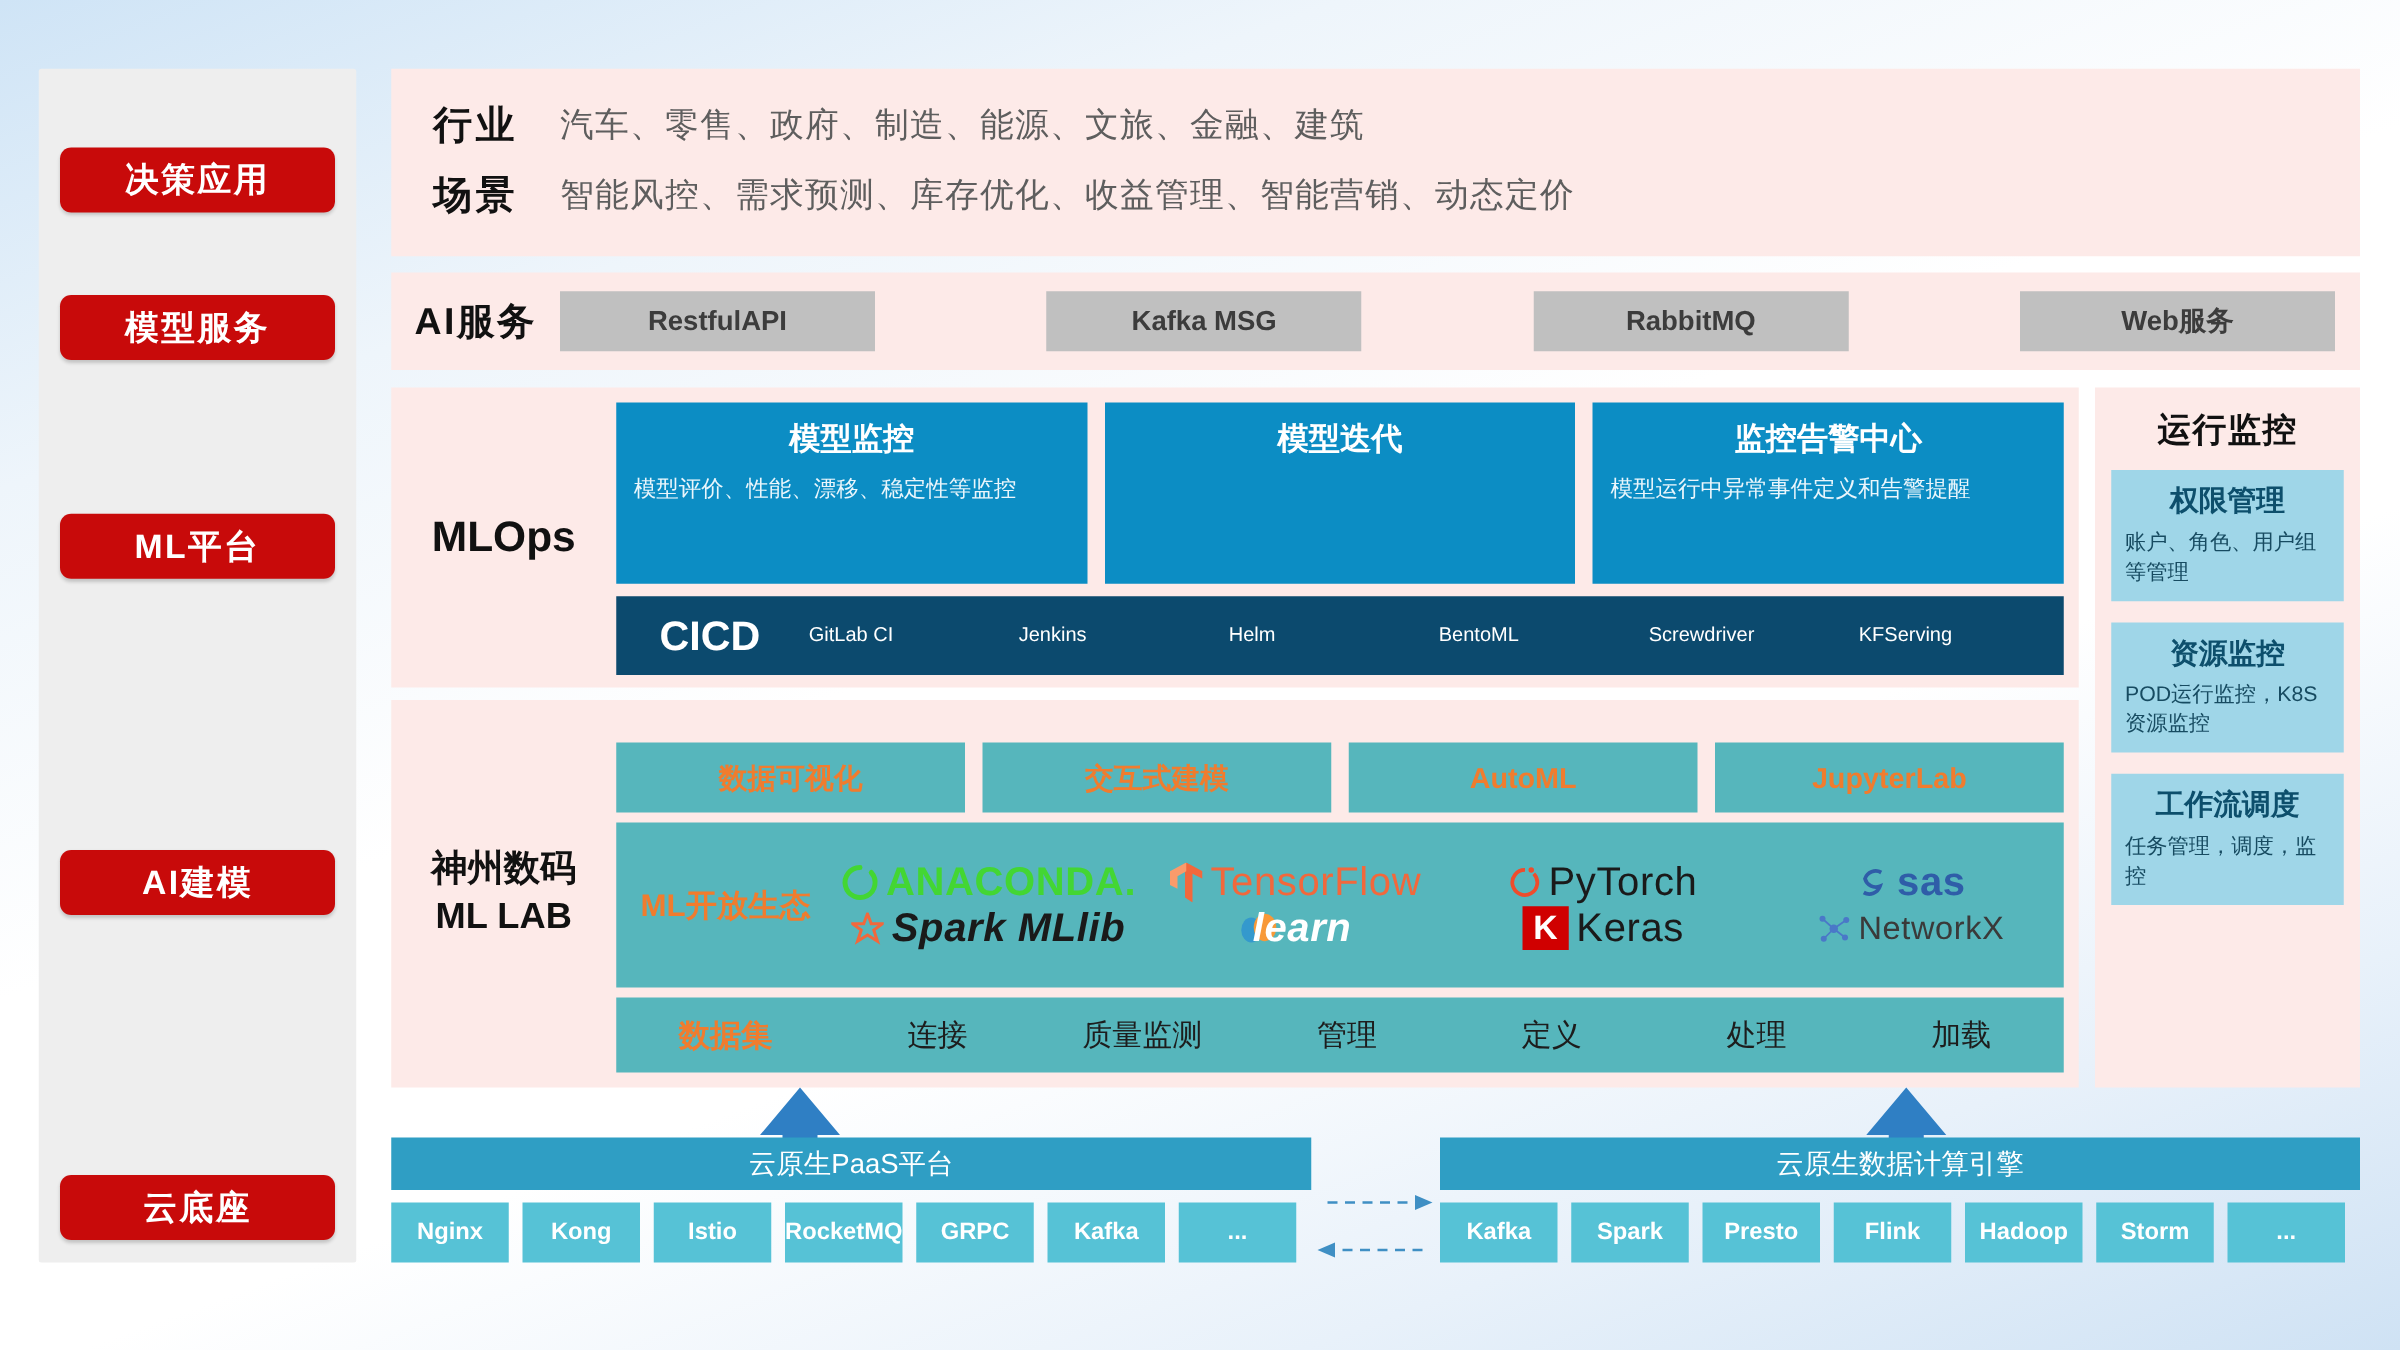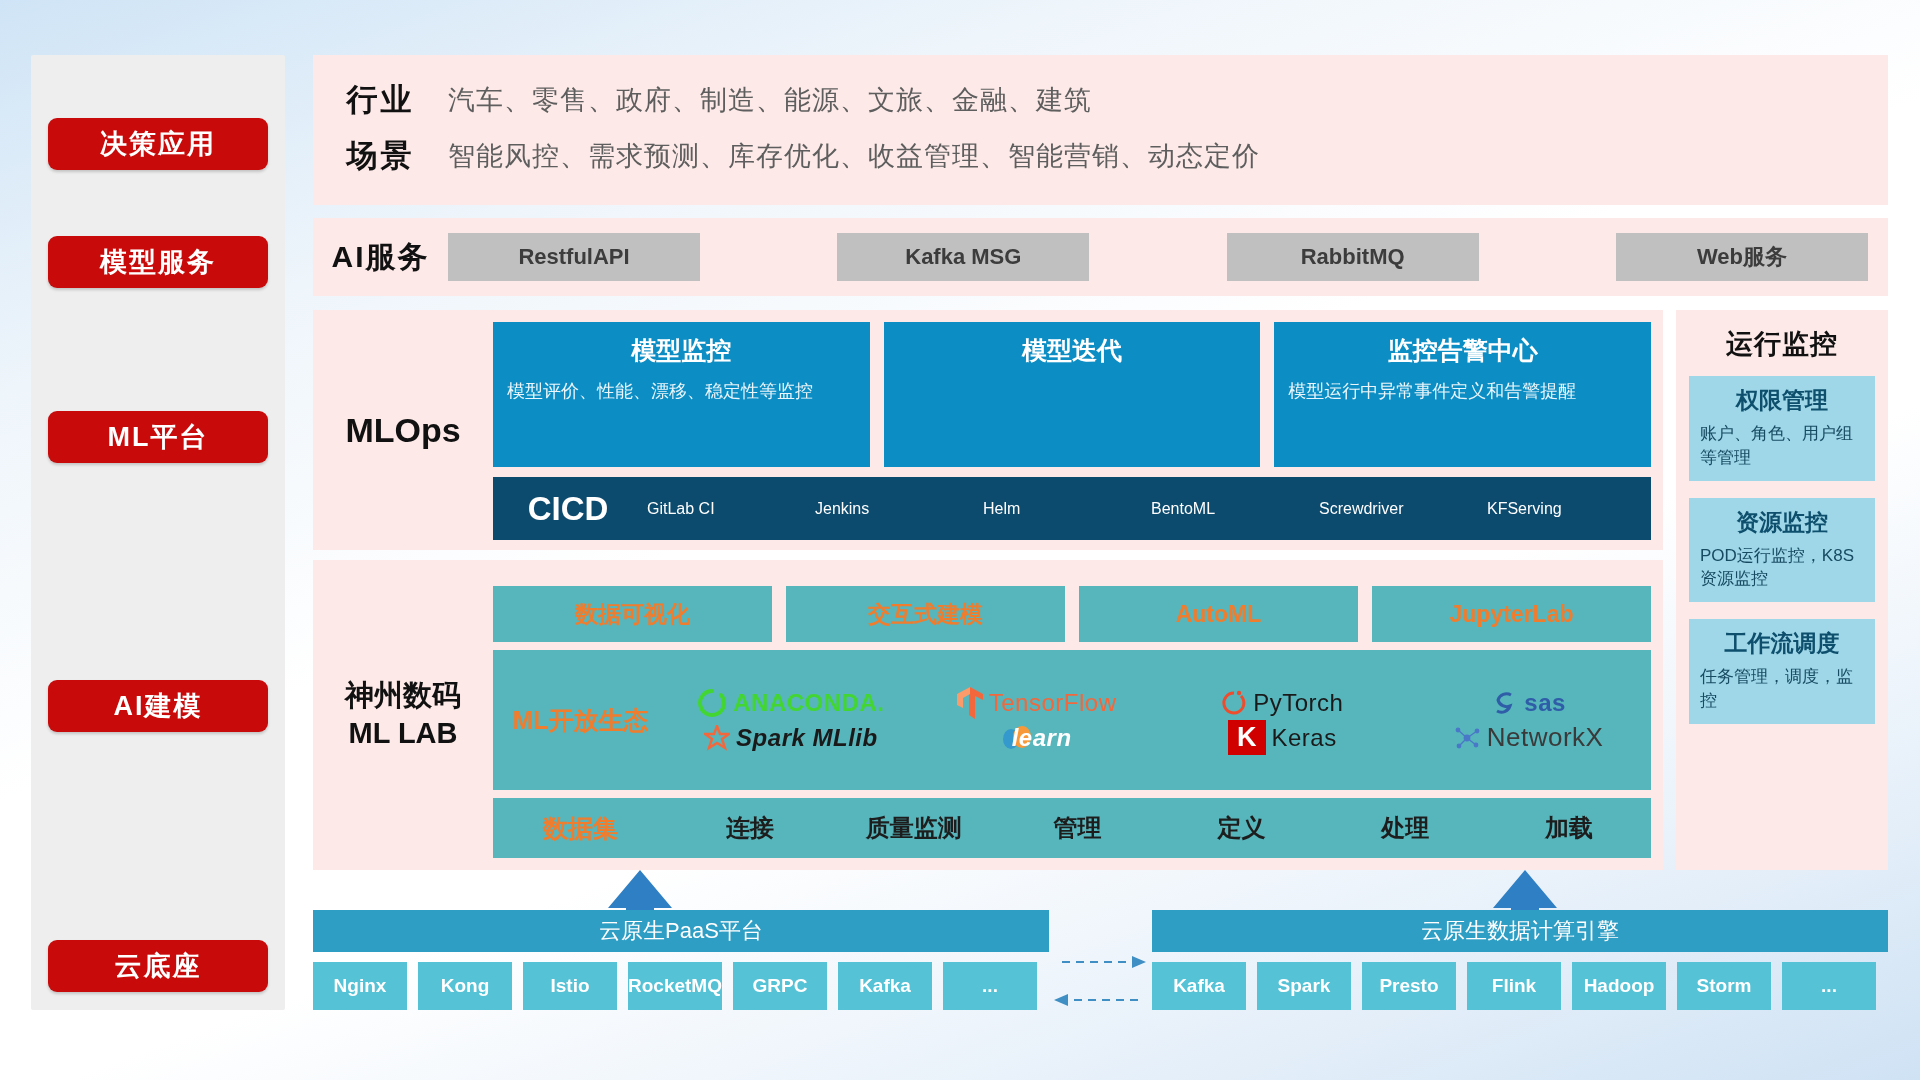--- a/index.html
+++ b/index.html
@@ -72,39 +72,39 @@
                overflow-wrap:break-word; word-break:break-all; padding:0 4px;}
 
   
   #row-model { left:313px; top:560px; width:1350px; height:310px; }
   .model-inner { display:flex; height:100%; }
   .model-key {
     width:180px; flex:none; display:flex; flex-direction:column;
     align-items:center; justify-content:center;
     font-size:29px; font-weight:bold; color:#111; line-height:1.3; text-align:center;
   }
-  .model-right { flex:1; display:flex; flex-direction:column; padding:26px 12px 12px 0; gap:8px; }
+  .model-right { flex:1; display:flex; flex-direction:column; padding:8px 12px 12px 0; gap:8px;margin-top:26px; }
   .tool-row { display:flex; gap:14px; height:56px; }
   .tool-chip {
     flex:1; background:#56b6bc; color:#f07c2e; font-weight:bold; font-size:23px;
     display:flex; align-items:center; justify-content:center;
   }
   .eco-band { background:#56b6bc; flex:1; display:flex; align-items:center; }
   .eco-label { width:175px; flex:none; text-align:center; color:#f07c2e;
                font-weight:bold; font-size:25px; }
   .eco-logos { flex:1; display:grid; grid-template-columns:repeat(4,1fr);
                grid-template-rows:1fr 1fr; align-items:center; justify-items:center; }
   .logo { display:flex; align-items:center; gap:6px; }
-  .logo-txt { font-size:24px; letter-spacing:.5px; }
+  .logo-txt { font-size:32px; letter-spacing:.5px; }
 
   .ds-row { height:60px; background:#56b6bc; display:flex; align-items:center; }
   .ds-label { width:175px; flex:none; text-align:center; color:#f07c2e;
               font-weight:bold; font-size:25px; }
   .ds-items { flex:1; display:flex; }
-  .ds-item { flex:1; text-align:center; color:#1d1d1d; font-size:24px;font-weight:bold; }
+  .ds-item { flex:1; text-align:center; color:#1d1d1d; font-size:24px; }
 
   
   #col-mon { left:1676px; top:310px; width:212px; height:560px; }
   .mon-title { text-align:center; font-size:27px; font-weight:bold; color:#111;
                padding:16px 0 14px 0; letter-spacing:1px;}
   .mon-card { margin:0 13px 17px 13px; background:#9fd6e8; padding:9px 11px 11px 11px; }
   .mon-card-title { text-align:center; font-size:23px; font-weight:bold; color:#0d4f6c;
                     margin-bottom:6px; }
   .mon-card-desc { font-size:17px; line-height:1.4; color:#174b61; }
 

